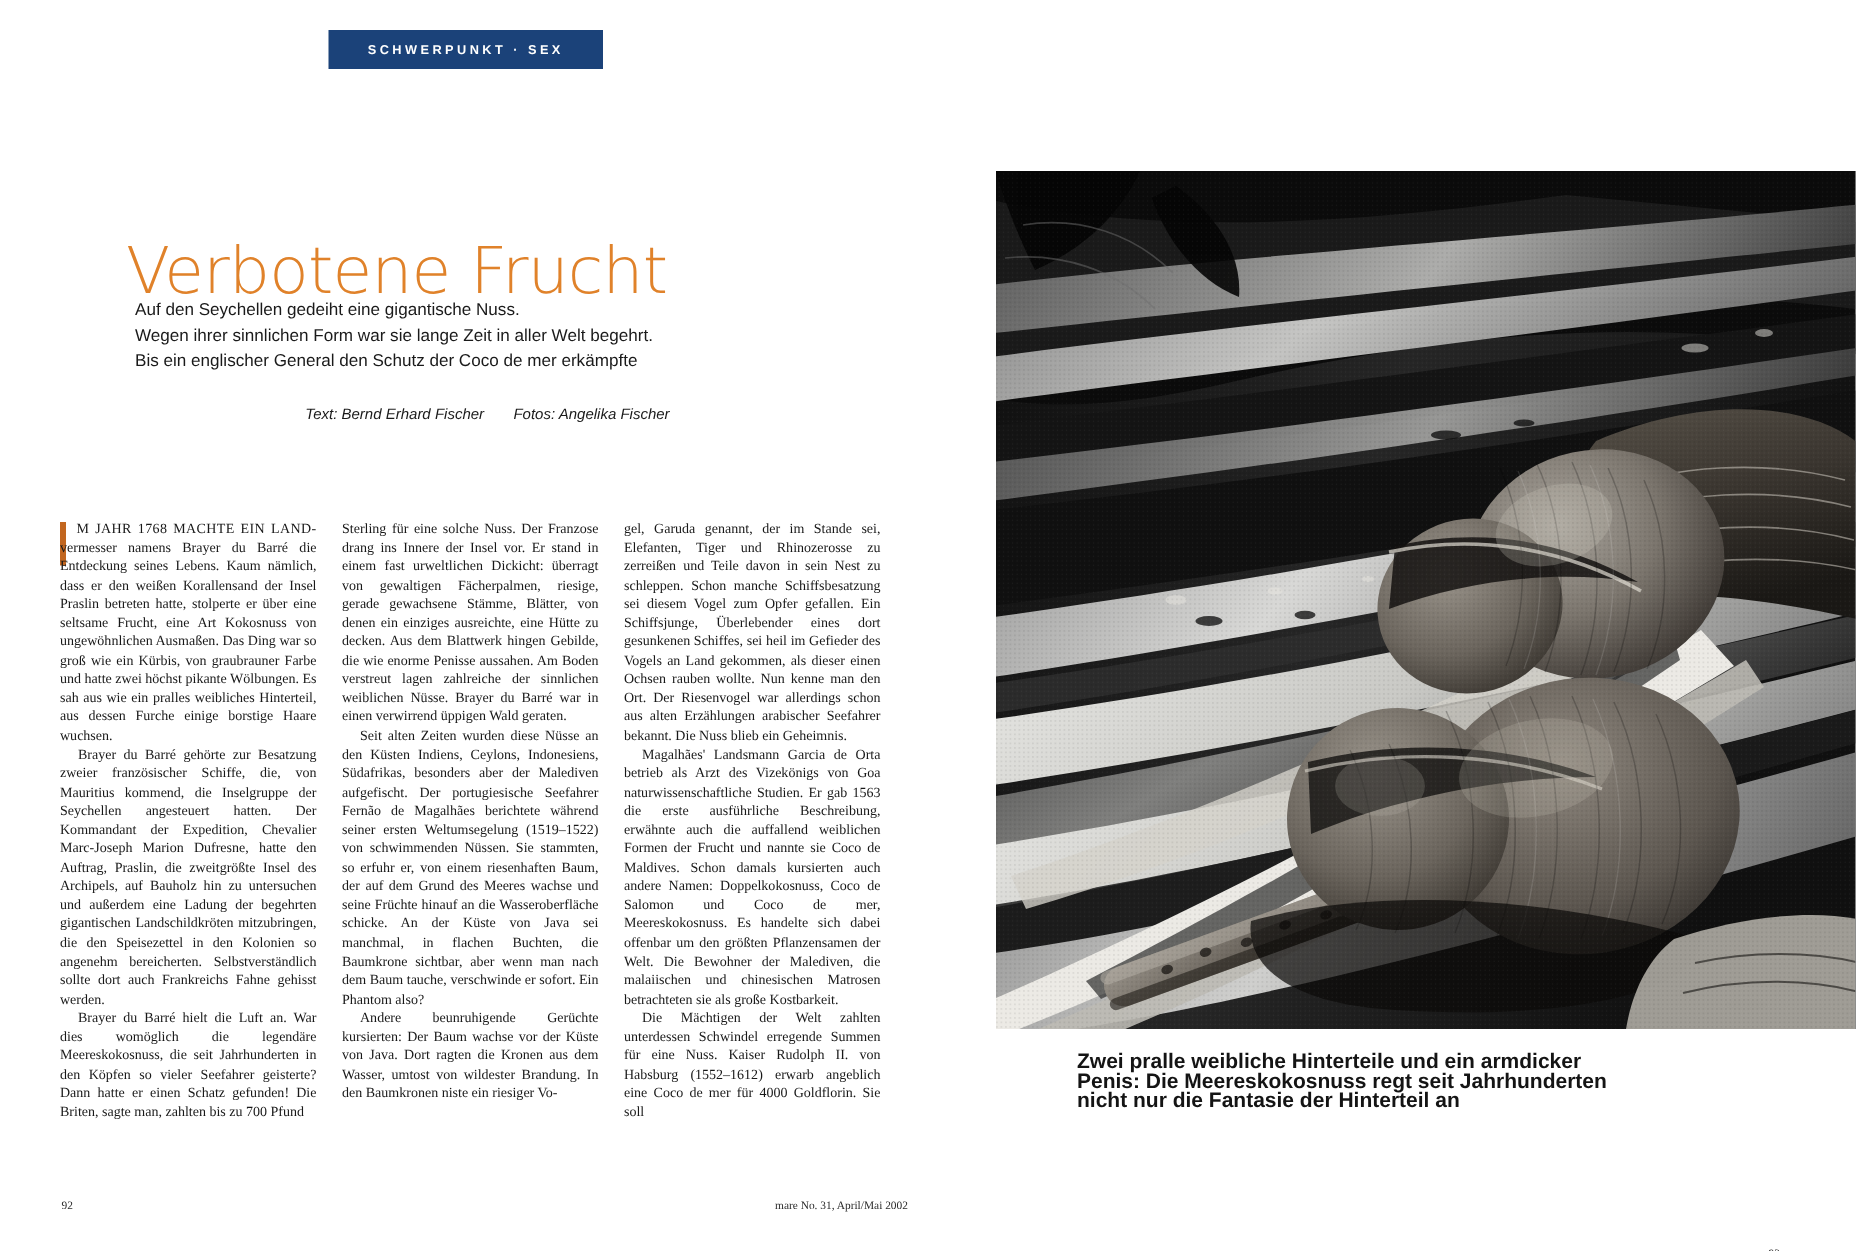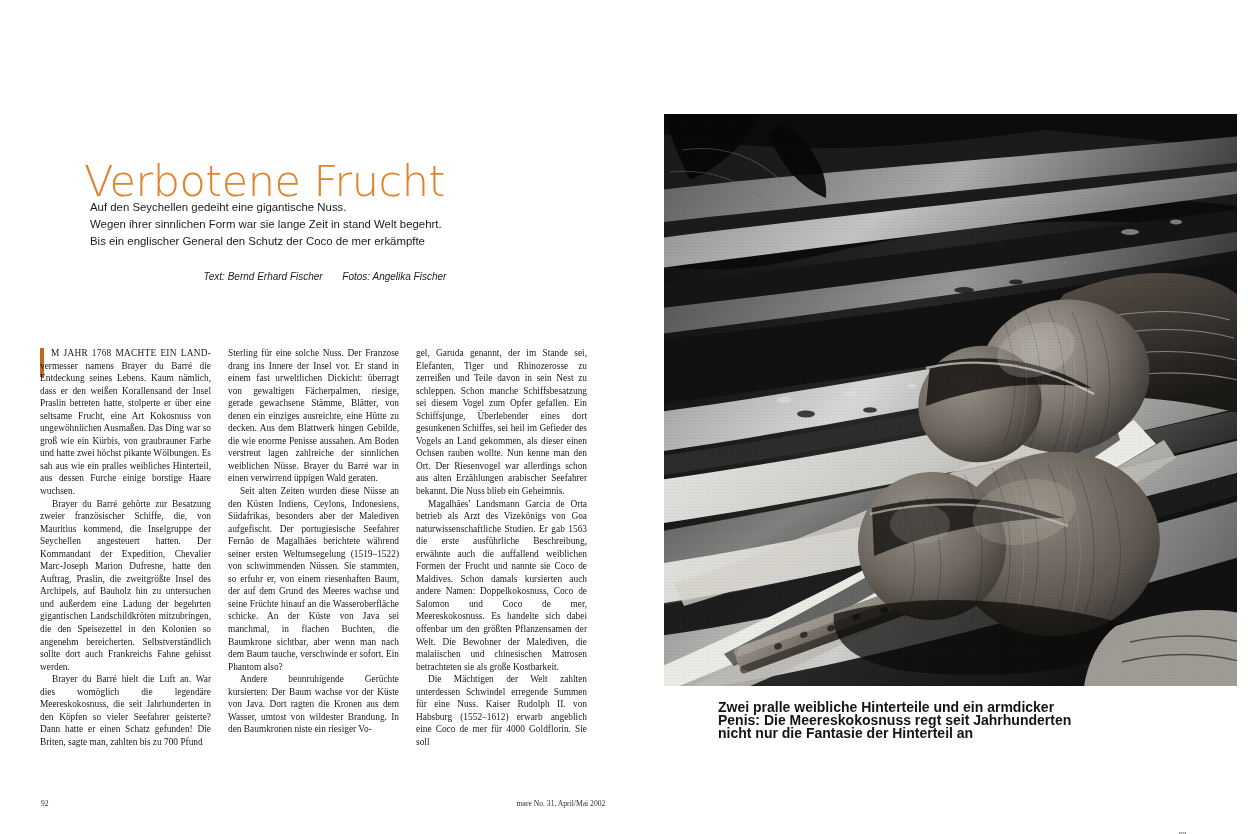--- a/index.html
+++ b/index.html
@@ -172,26 +172,29 @@
     color: #2b2b2b;
     pointer-events: none;
   }
   #imprint span { display: inline-block; transform: translateX(-80px); margin-left: 32px; }
 </style>
 </head>
 <body>
 
 <div id="spread">
 
+  <div id="section-banner">
+    <span class="banner-text">Schwerpunkt · SEX</span>
+  </div>
 
   <h1 id="headline">Verbotene Frucht</h1>
 
   <div id="deck">
     <span class="deck-line">Auf den Seychellen gedeiht eine gigantische Nuss.</span>
-    <span class="deck-line">Wegen ihrer sinnlichen Form war sie lange Zeit in stand Welt begehrt.</span>
+    <span class="deck-line">Wegen ihrer sinnlichen Form war sie lange Zeit in aller Welt begehrt.</span>
     <span class="deck-line">Bis ein englischer General den Schutz der Coco de mer erkämpfte</span>
   </div>
 
   <div id="byline">
     <span>Text: Bernd Erhard Fischer</span>
     <span class="byline-sep"></span>
     <span>Fotos: Angelika Fischer</span>
   </div>
 
   <div id="dropbar"></div>

